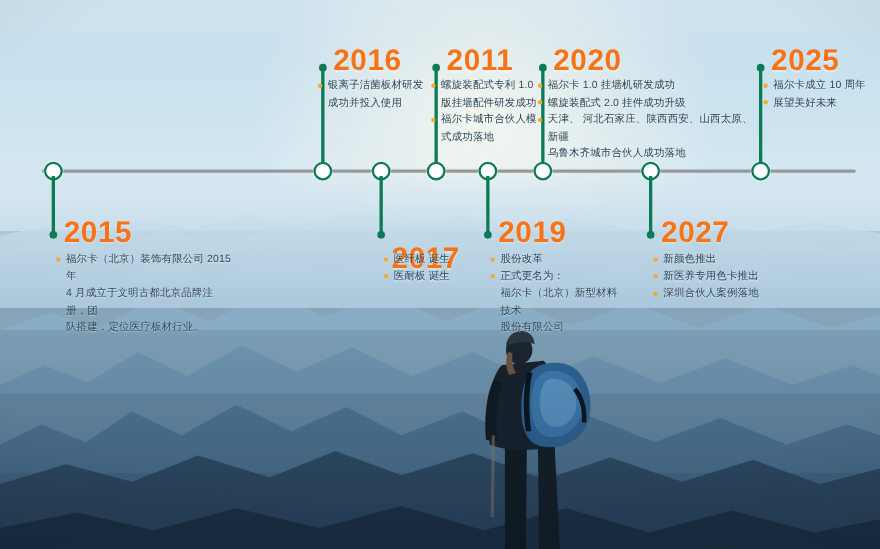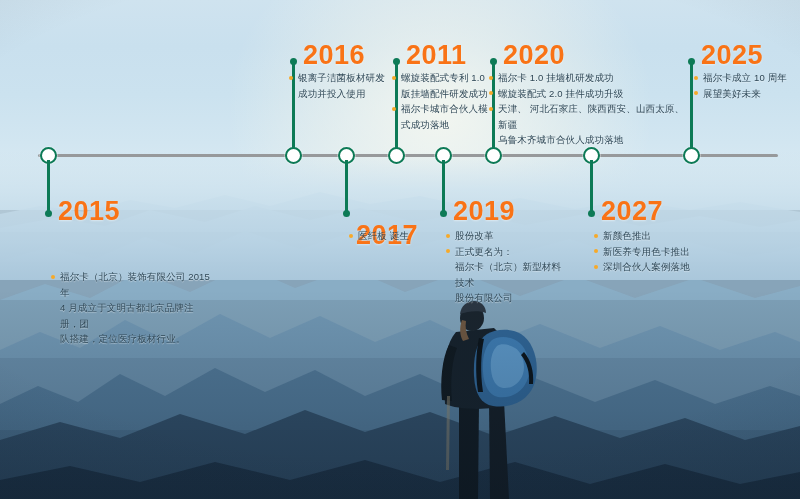--- a/index.html
+++ b/index.html
@@ -212,21 +212,21 @@
 
   <div id="timeline">
 
     <div class="axis"></div>
 
     <div class="node">
       <div class="dot" style="left:40px; top:147px;"></div>
       <div class="stem" style="left:47px; top:160px; height:54px;"></div>
       <div class="stem-cap" style="left:45px; top:210px;"></div>
       <div class="year" style="left:58px; top:198px;">2015</div>
-      <div class="bullets" style="left:50px; top:228px; width:160px;margin-top:41px;">
+      <div class="bullets" style="left:50px; top:228px; width:160px;">
         <div class="bullet">福尔卡（北京）装饰有限公司 2015 年
 4 月成立于文明古都北京品牌注册，团
 队搭建，定位医疗板材行业。</div>
       </div>
     </div>
 
     <div class="node">
       <div class="dot" style="left:285px; top:147px;"></div>
       <div class="stem" style="left:292px; top:62px; height:86px;"></div>
       <div class="stem-cap" style="left:290px; top:58px;"></div>
@@ -237,20 +237,21 @@
       </div>
     </div>
 
     <div class="node">
       <div class="dot" style="left:338px; top:147px;"></div>
       <div class="stem" style="left:345px; top:160px; height:54px;"></div>
       <div class="stem-cap" style="left:343px; top:210px;"></div>
       <div class="year" style="left:356px; top:198px;margin-top:24px;">2017</div>
       <div class="bullets" style="left:348px; top:228px; width:110px;">
         <div class="bullet">医纤板 诞生</div>
+        <div class="bullet">医耐板 诞生</div>
       </div>
     </div>
 
     <div class="node">
       <div class="dot" style="left:388px; top:147px;"></div>
       <div class="stem" style="left:395px; top:62px; height:86px;"></div>
       <div class="stem-cap" style="left:393px; top:58px;"></div>
       <div class="year" style="left:406px; top:42px;">2011</div>
       <div class="bullets" style="left:391px; top:70px; width:112px;">
         <div class="bullet">螺旋装配式专利 1.0

